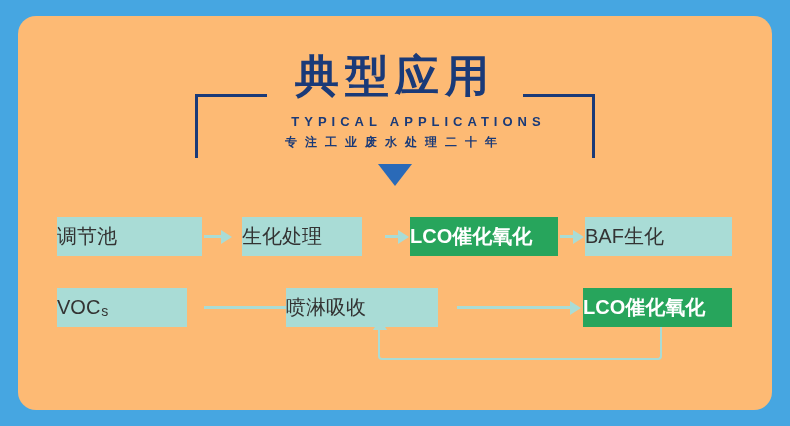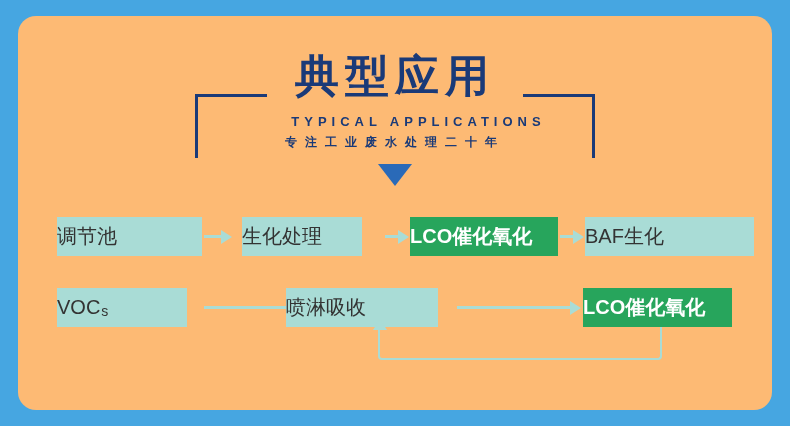--- a/index.html
+++ b/index.html
@@ -53,21 +53,21 @@
     display:flex;align-items:center;justify-content:flex-start;
     font-size:20px;color:#333;
   }
   .node.teal{background:#a9dcd6;}
   .node.green{background:#27a55c;color:#fff;font-weight:bold;}
   .node .sub{font-size:14px;position:relative;top:3px;margin-left:1px;}
   
   .n1{left:39px; top:201px;width:145px;}
   .n2{left:215px;top:201px;width:120px;margin-left:9px;}
   .n3{left:392px;top:201px;width:148px;}
-  .n4{left:567px;top:201px;width:169px;}
+  .n4{left:567px;top:201px;width:147px;}
   
   .n5{left:39px; top:272px;width:130px;}
   .n6{left:268px;top:272px;width:152px;}
   .n7{left:565px;top:272px;width:149px;}
   
   .arrow{position:absolute;height:39px;display:flex;align-items:center;}
   .arrow .shaft{flex:1;height:3px;background:#a9dcd6;}
   .arrow .head{
     width:0;height:0;
     border-top:7px solid transparent;

